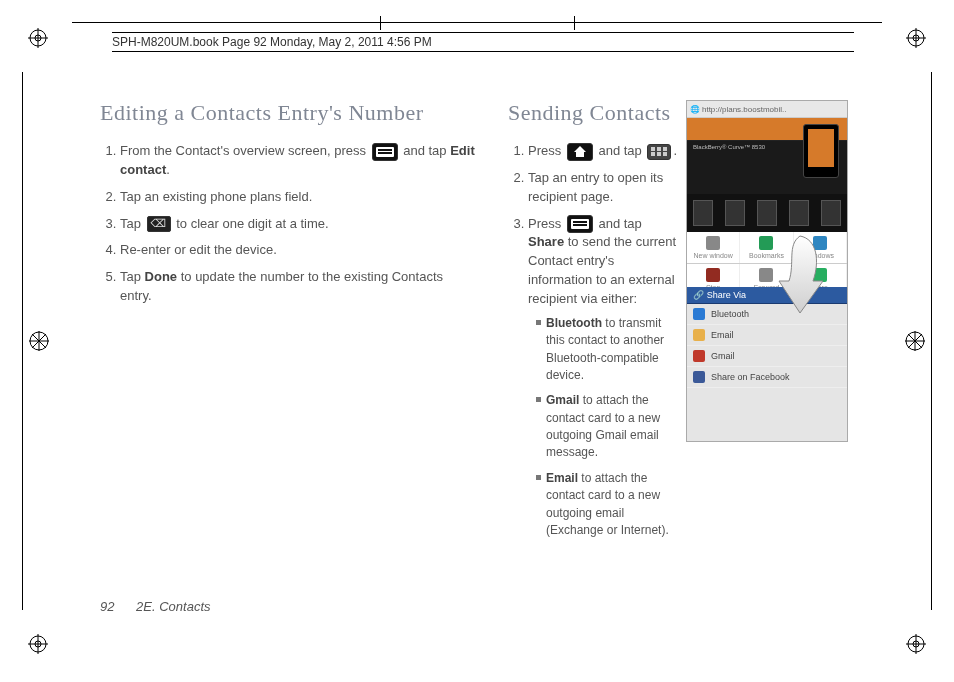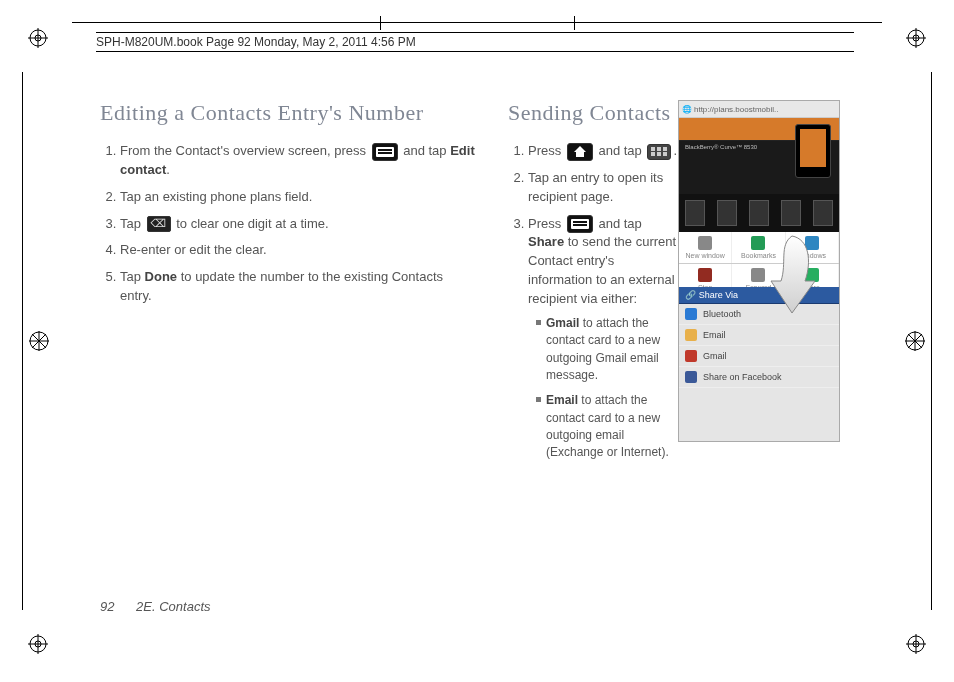--- a/index.html
+++ b/index.html
@@ -13,24 +13,24 @@
 .side-mark.l{left:28px;top:50%;transform:translateY(-50%)}
 .side-mark.r{right:28px;top:50%;transform:translateY(-50%)}
 .side-mark svg{width:22px;height:22px}
 .ruler{position:absolute;background:#000}
 .ruler.top{height:1px;left:72px;right:72px;top:22px}
 .ruler.top::before,.ruler.top::after{content:"";position:absolute;width:1px;height:14px;background:#000;top:-6px}
 .ruler.top::before{left:38%}
 .ruler.top::after{left:62%}
 .ruler.left{width:1px;top:72px;bottom:72px;left:22px}
 .ruler.right{width:1px;top:72px;bottom:72px;right:22px}
-.hdr{position:absolute;top:32px;left:96px;right:100px;font-size:12px;color:#333;border-top:1px solid #000;border-bottom:1px solid #000;padding:2px 0}
+.hdr{position:absolute;top:32px;left:112px;right:100px;font-size:12px;color:#333;border-top:1px solid #000;border-bottom:1px solid #000;padding:2px 0}
 .page{position:absolute;left:100px;right:70px;top:100px;bottom:60px;display:flex;gap:32px}
 .col{flex:1;min-width:0}
-.col.right{display:flex;}
+.col.right{display:flex;gap:8px}
 .rtext{flex:0 0 170px}
 h2{font-family:Georgia,"Times New Roman",serif;font-weight:400;color:#808794;font-size:22px;margin:0 0 16px 0;letter-spacing:.5px}
 ol{margin:0;padding-left:20px;font-size:13px;line-height:1.45;color:#555}
 ol li{margin-bottom:8px}
 .b{font-weight:700;color:#444}
 .ic{display:inline-block;vertical-align:middle;border:1px solid #333;border-radius:3px;background:#111;position:relative;margin:0 2px}
 .ic.menu{width:24px;height:16px}
 .ic.menu::before{content:"";position:absolute;inset:3px 3px;background:#fff;border-radius:1px}
 .ic.menu::after{content:"";position:absolute;left:5px;right:5px;top:5px;height:2px;background:#111;box-shadow:0 3px 0 #111}
 .ic.del{width:22px;height:14px;background:#222;border-radius:2px}
@@ -112,33 +112,34 @@
 
 <div class="hdr">SPH-M820UM.book  Page 92  Monday, May 2, 2011  4:56 PM</div>
 
 <div class="page">
   <div class="col">
     <h2>Editing a Contacts Entry's Number</h2>
     <ol>
       <li><span>From the Contact's overview screen, press </span><span class="ic menu"></span><span> and tap </span><span class="b">Edit contact</span><span>.</span></li>
       <li>Tap an existing phone plans field.</li>
       <li><span>Tap </span><span class="ic del"></span><span> to clear one digit at a time.</span></li>
-      <li>Re-enter or edit the clear.</li>
+      <li>Re-enter or edit the device.</li>
       <li><span>Tap </span><span class="b">Done</span><span> to update the number to the existing Contacts entry.</span></li>
     </ol>
   </div>
 
   <div class="col right">
     <div class="rtext">
       <h2>Sending Contacts</h2>
       <ol>
         <li><span>Press </span><span class="ic home"></span><span> and tap </span><span class="ic app"></span><span>.</span></li>
         <li>Tap an entry to open its recipient page.</li>
         <li><span>Press </span><span class="ic menu"></span><span> and tap </span><span class="b">Share</span><span> to send the current Contact entry's information to an external recipient via either:</span>
           <ul class="sub">
+            <li><span class="b">Bluetooth</span><span> to transmit this contact to another Bluetooth-compatible device.</span></li>
             <li><span class="b">Gmail</span><span> to attach the contact card to a new outgoing Gmail email message.</span></li>
             <li><span class="b">Email</span><span> to attach the contact card to a new outgoing email (Exchange or Internet).</span></li>
           </ul>
         </li>
       </ol>
     </div>
 
     <div class="shot">
       <div class="bar">
           <span>🌐</span>

